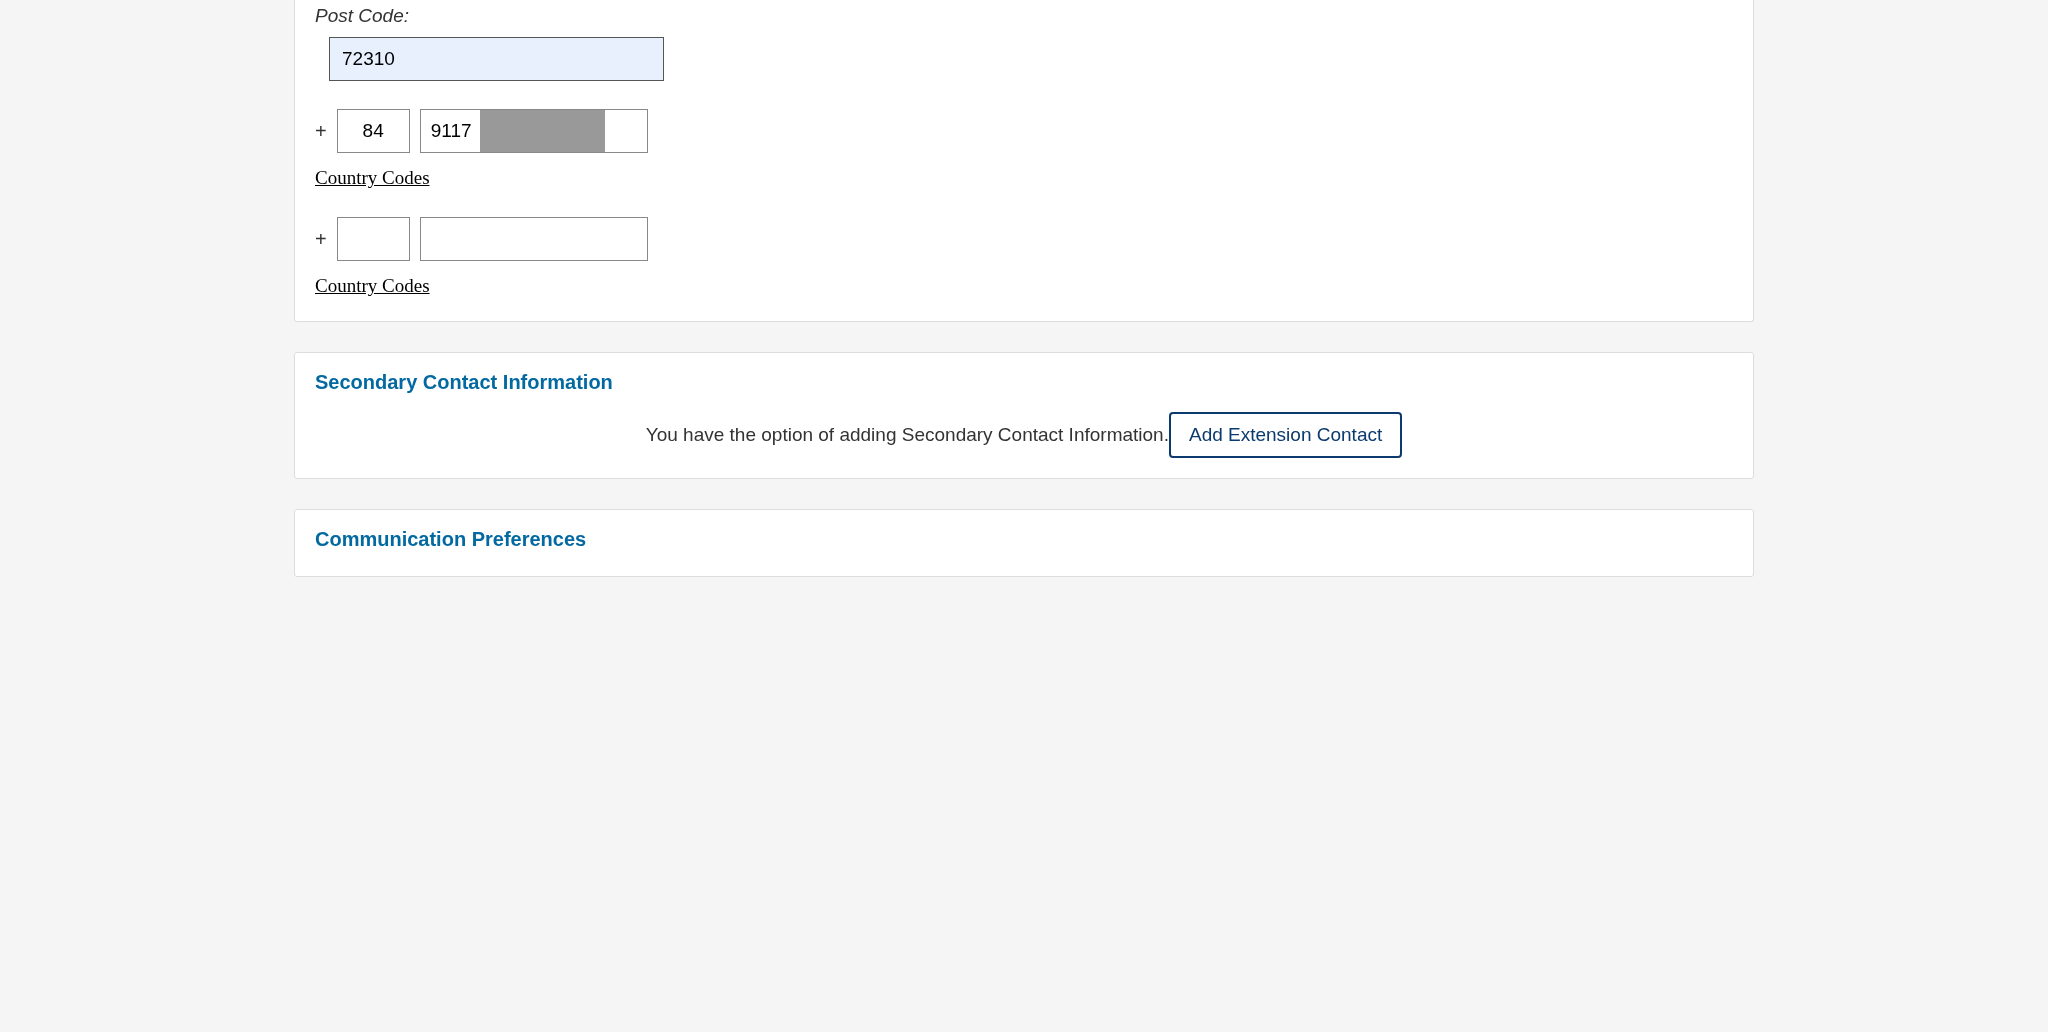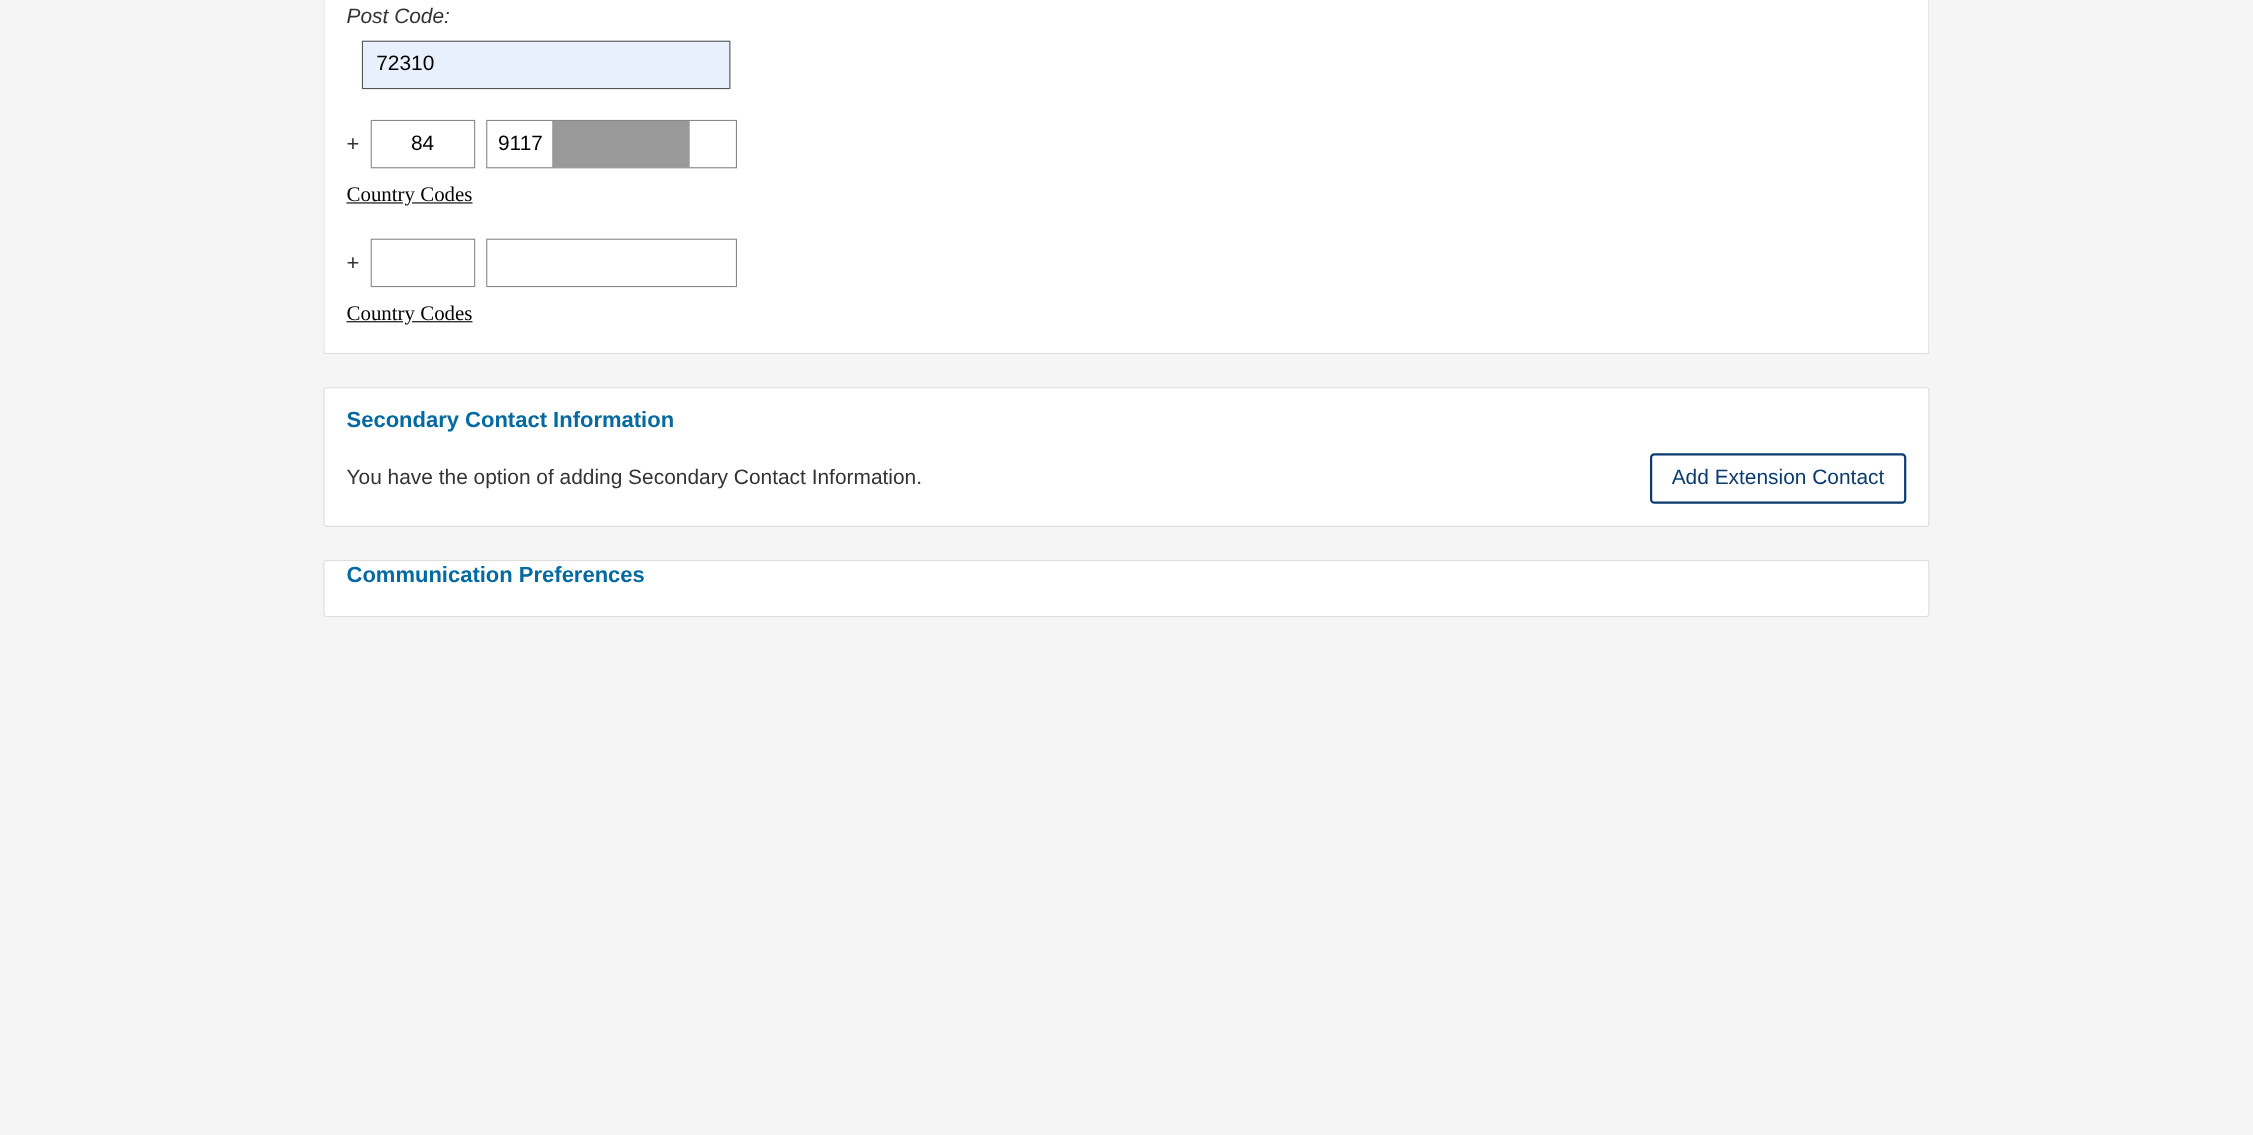--- a/index.html
+++ b/index.html
@@ -57,21 +57,21 @@
       display: flex;
       align-items: center;
       gap: 10px;
       margin-bottom: 8px;
     }
     .plus-sign {
       font-size: 20px;
       color: #333;
     }
     .country-code-input {
-      width: 95px;
+      width: 73px;
       height: 44px;
       border: 1px solid #888;
       padding: 0 10px;
       font-size: 19px;
       text-align: center;
       background: #fff;
     }
     .phone-input-wrap {
       position: relative;
       display: inline-block;
@@ -103,38 +103,38 @@
       font-family: Liberation Serif, serif;
     }
     .section-heading {
       font-size: 20px;
       font-weight: 700;
       color: #0369a1;
       margin: 18px 0 18px 0;
     }
     .secondary-row {
       display: flex;
-      justify-content: space-between;
+      justify-content: center;
       align-items: center;
     }
     .secondary-text {
       font-size: 19px;
       color: #333;
     }
     .outline-button {
       background: #fff;
       border: 2px solid #0b3a6e;
       color: #0b3a6e;
       font-size: 19px;
       padding: 10px 18px;
       border-radius: 4px;
       cursor: pointer;
     }
     .card-heading-only {
-      padding: 2px 20px 25px 20px;
+      padding: 18px 20px 25px 20px;
     }
   </style>
 </head>
 <body>
 
 <div class="container">
 
   <div class="card card-first">
 
     <div class="field-group">

